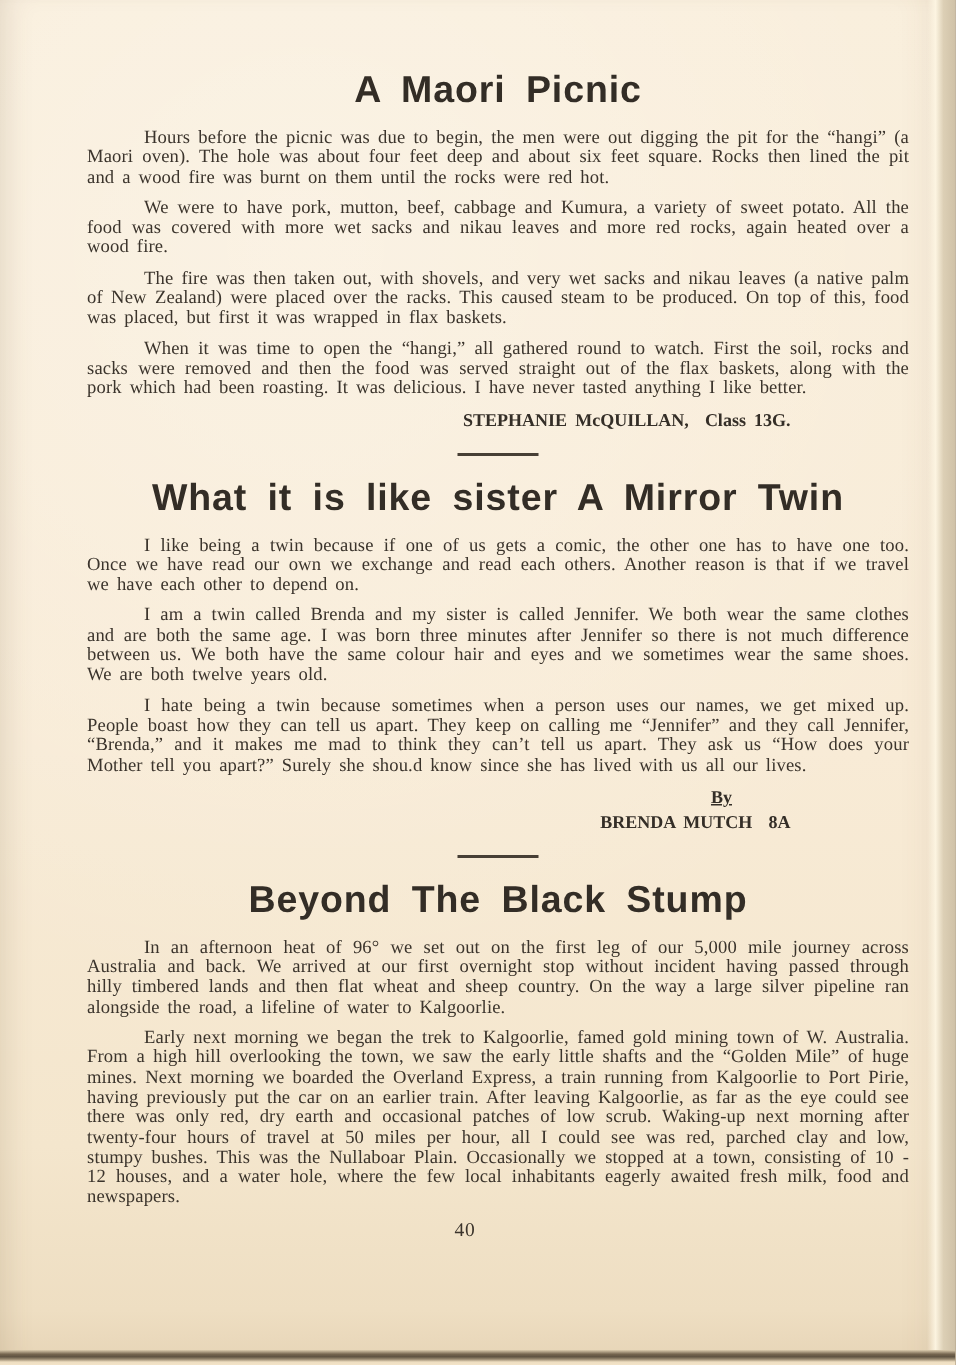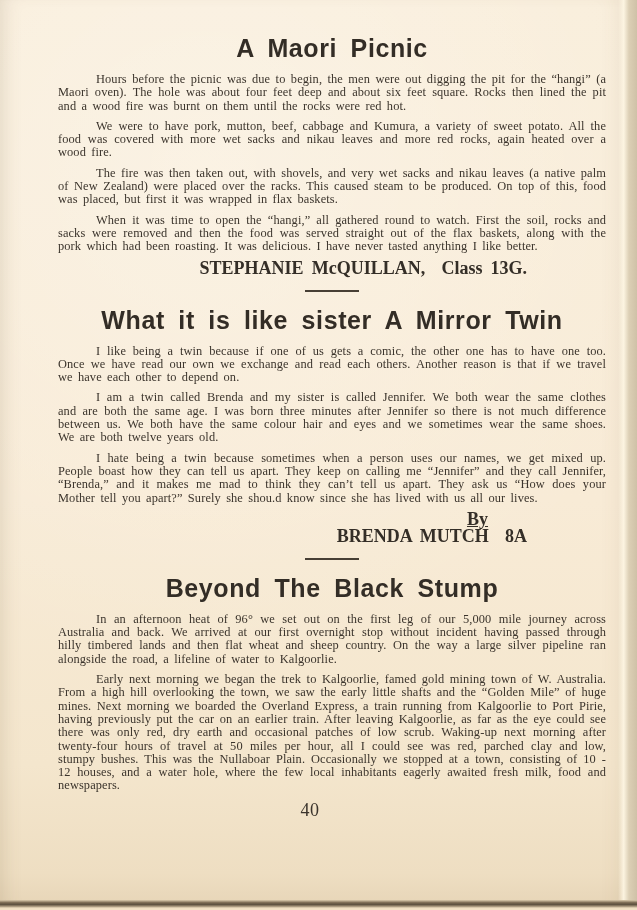--- a/index.html
+++ b/index.html
@@ -15,21 +15,21 @@
                 inset -34px 0 26px -22px rgba(110,88,58,0.14);
     font-family: "Liberation Serif", "DejaVu Serif", serif;
     color: #3b342c;
   }
   .content {
     position: absolute;
     left: 58px;
     right: 31px;
     top: 0;
   }
-  .content { padding-top: 30px; }
+  .content { padding-top: 42px; }
   .article-title {
     font-family: "Liberation Sans", "DejaVu Sans", sans-serif;
     font-weight: 700;
     font-size: 25px;
     line-height: 28px;
     letter-spacing: 0.6px;
     word-spacing: 6px;
     text-align: center;
     color: #332d26;
     margin: 4px 0 11px 0;
@@ -37,38 +37,38 @@
   p.body-para {
     font-size: 12.4px;
     line-height: 13.3px;
     margin: 0 0 7px 0;
     text-align: justify;
     text-indent: 38px;
     word-spacing: 0.17em;
     letter-spacing: 0.1px;
   }
   .byline {
-    font-size: 18px;
+    font-size: 12px;
     font-weight: 700;
     text-align: right;
     padding-right: 79px;
     line-height: 14px;
     margin: 3px 0 0 0;
     color: #342e27;
     word-spacing: 0.2em;
   }
   .byline.by-word { padding-right: 118px; margin-top: 5px; text-decoration: underline; }
   .divider {
     width: 54px;
     height: 2px;
     background: #473f35;
     margin: 15px auto 14px auto;
   }
   .page-number {
-    font-size: 18px;
+    font-size: 13px;
     font-weight: 400;
     text-align: center;
     margin-top: 0;
     padding-right: 44px;
     letter-spacing: 0.5px;
   }
   .edge-right {
     position: absolute;
     top: 0;
     right: 0;

